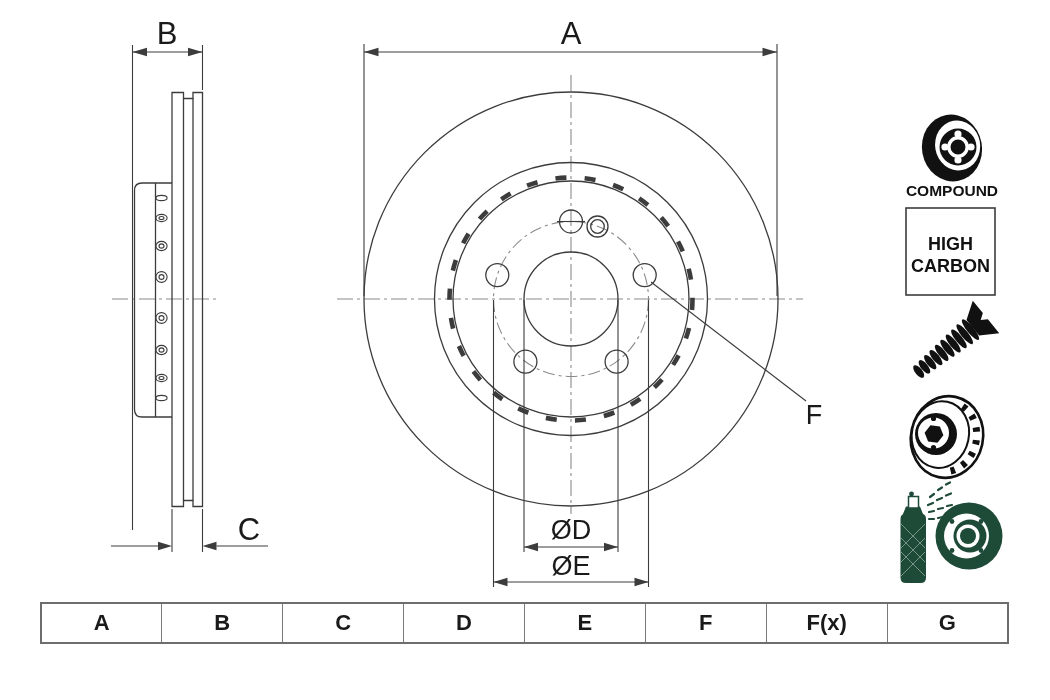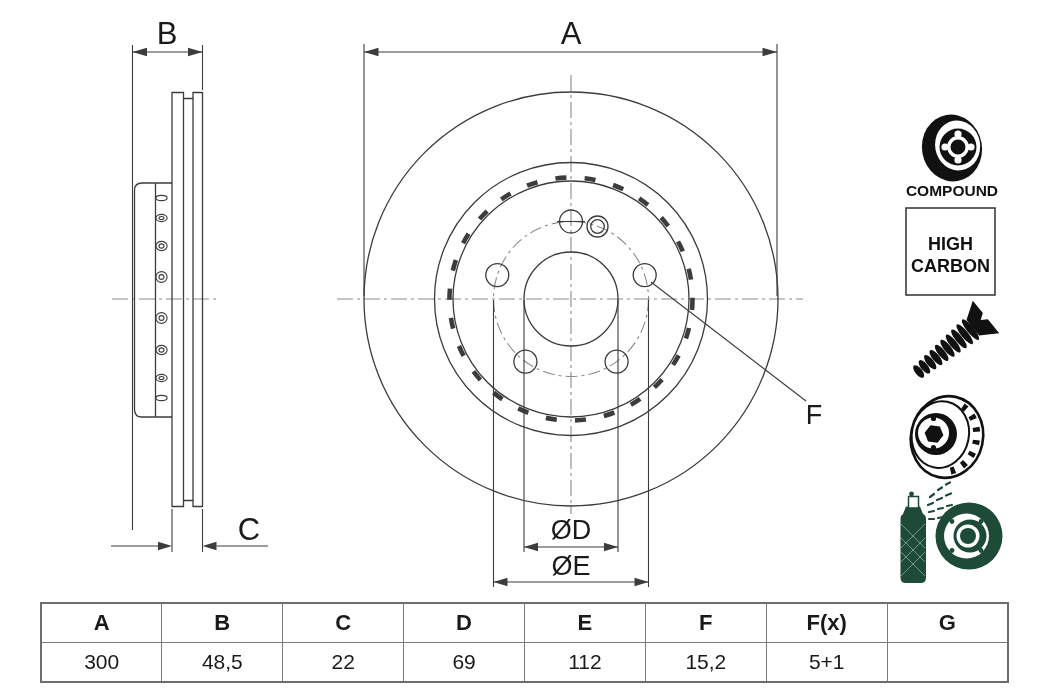--- a/index.html
+++ b/index.html
@@ -249,26 +249,16 @@
         <tr>
     <th>A</th>
     <th>B</th>
     <th>C</th>
     <th>D</th>
     <th>E</th>
     <th>F</th>
     <th>F(x)</th>
     <th>G</th>
   </tr>
-  <tr>
-    <td>300</td>
-    <td>48,5</td>
-    <td>22</td>
-    <td>69</td>
-    <td>112</td>
-    <td>15,2</td>
-    <td>5+1</td>
-    <td></td>
-  </tr>
 </tbody>
     </table>
 
 </div>
 
 </body></html>

